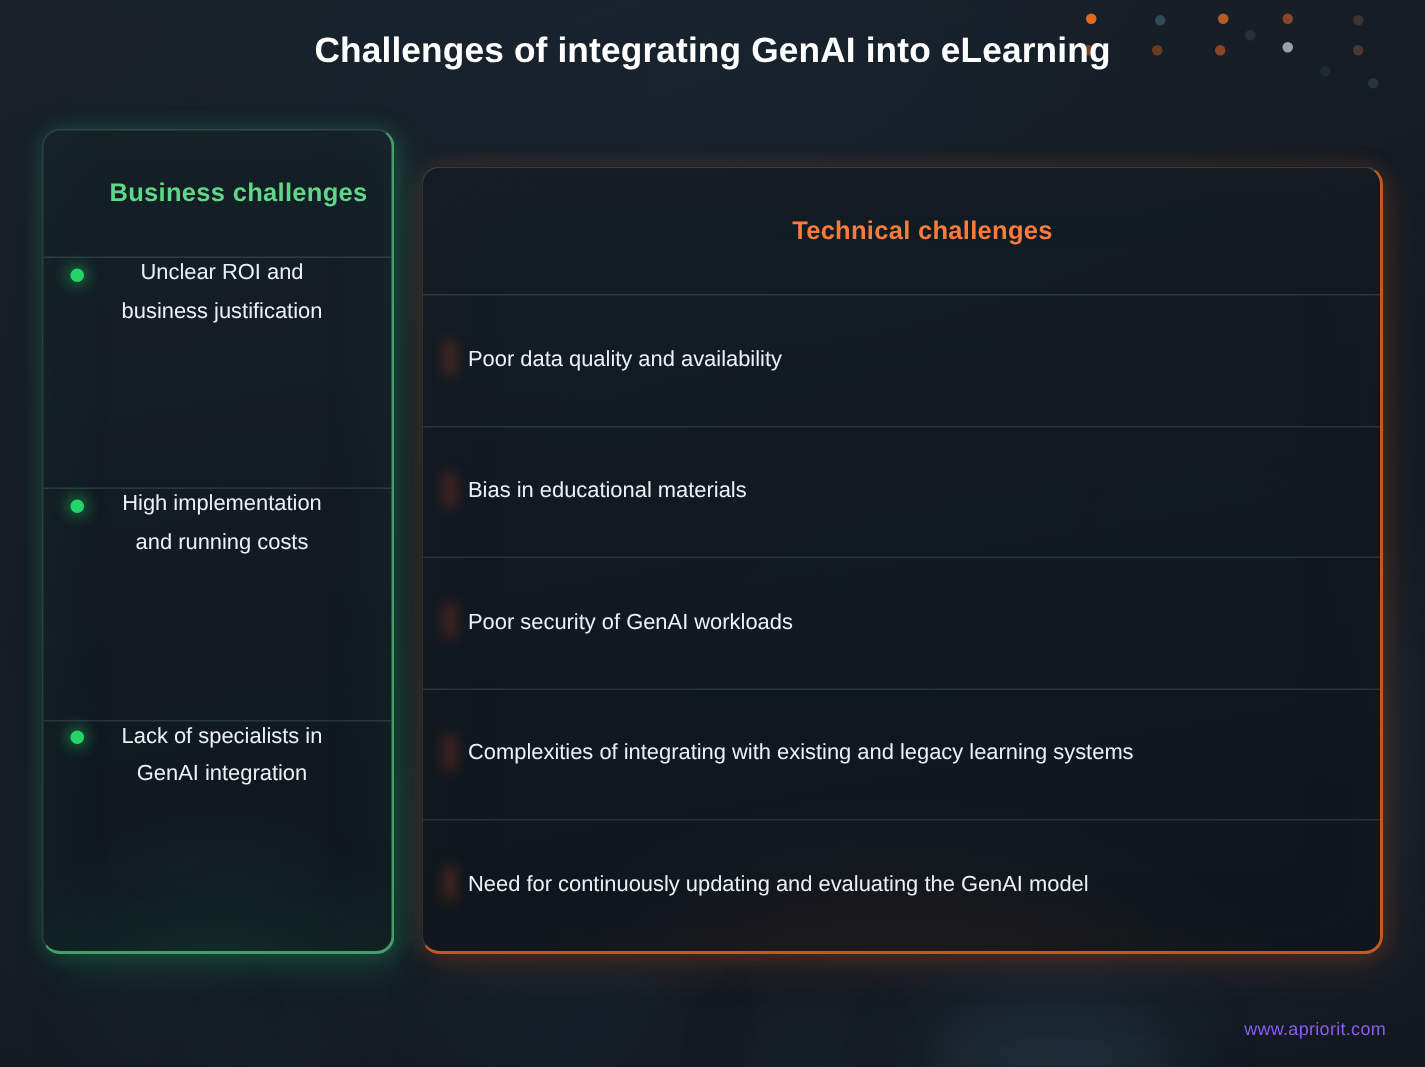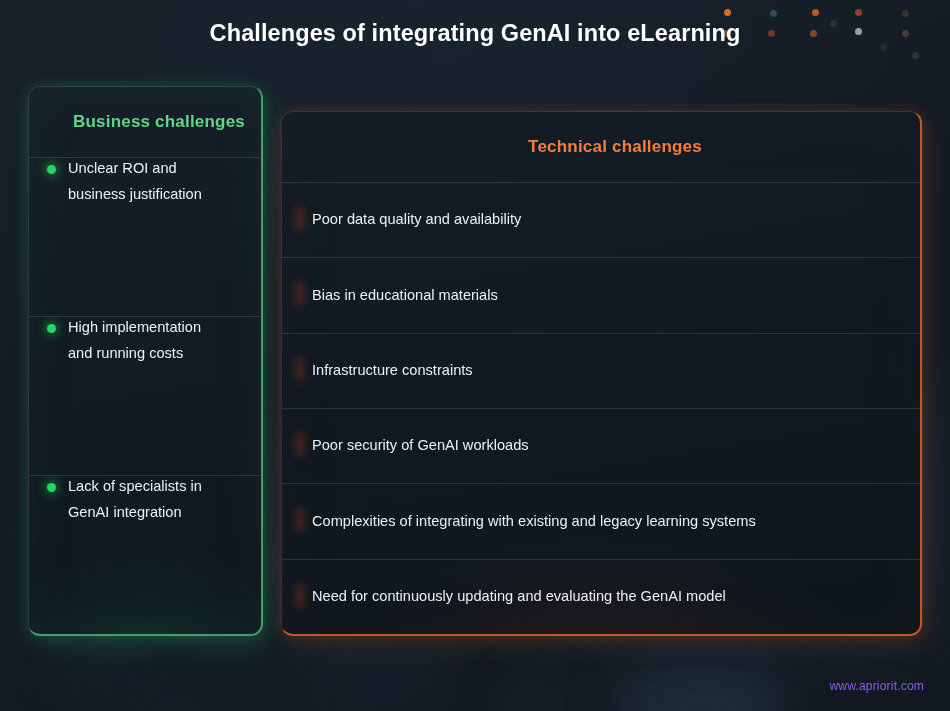--- a/index.html
+++ b/index.html
@@ -125,41 +125,42 @@
       0 0 14px rgba(226,96,36,0.20),
       6px 10px 26px rgba(220,96,36,0.14),
       inset 0 0 60px rgba(70,34,16,0.10);
     background:
       radial-gradient(ellipse 360px 180px at 50% 105%, rgba(120,52,24,0.16), transparent 72%),
       linear-gradient(170deg, rgba(20,29,38,0.97) 0%, rgba(14,22,29,0.97) 100%);
     margin-top: 25px;
   }
 
   .card-header {
-    height: 71px;
+    height: 85px;
     display: flex;
     align-items: center;
     justify-content: center;
     border-bottom: 1px solid rgba(118,132,140,0.28);
     font-size: 17px;
     font-weight: bold;
     letter-spacing: 0.2px;
     padding-left: 28px;
   }
   .hdr-green  { color: #5fd787; }
   .hdr-orange { color: #fb7b3b; }
 
   .rows { flex: 1; display: flex; flex-direction: column; }
 
   .row {
     flex: 1;
     display: flex;
     align-items: center;
     border-bottom: 1px solid rgba(118,132,140,0.26);
     padding: 0 14px 0 18px;
+    text-align: center;
   }
   .row:last-child { border-bottom: none; }
 
   .bullet {
     width: 9px;
     height: 9px;
     border-radius: 50%;
     flex: 0 0 9px;
     margin-right: 12px;
     position: relative;
@@ -254,23 +255,20 @@
   <section class="card card-technical">
     <div class="card-header hdr-orange">Technical challenges</div>
     <div class="rows" id="technical-rows">
         <div class="row">
           <div class="row-inner"><span class="bullet bullet-orange"></span><span class="row-text">Poor data quality and availability</span></div>
         </div>
         <div class="row">
           <div class="row-inner"><span class="bullet bullet-orange"></span><span class="row-text">Bias in educational materials</span></div>
         </div>
         <div class="row">
-          <div class="row-inner"><span class="bullet bullet-orange"></span><span class="row-text">Infrastructure constraints</span></div>
-        </div>
-        <div class="row">
           <div class="row-inner"><span class="bullet bullet-orange"></span><span class="row-text">Poor security of GenAI workloads</span></div>
         </div>
         <div class="row">
           <div class="row-inner"><span class="bullet bullet-orange"></span><span class="row-text">Complexities of integrating with existing and legacy learning systems</span></div>
         </div>
         <div class="row">
           <div class="row-inner"><span class="bullet bullet-orange"></span><span class="row-text">Need for continuously updating and evaluating the GenAI model</span></div>
         </div>
       </div>
   </section>

